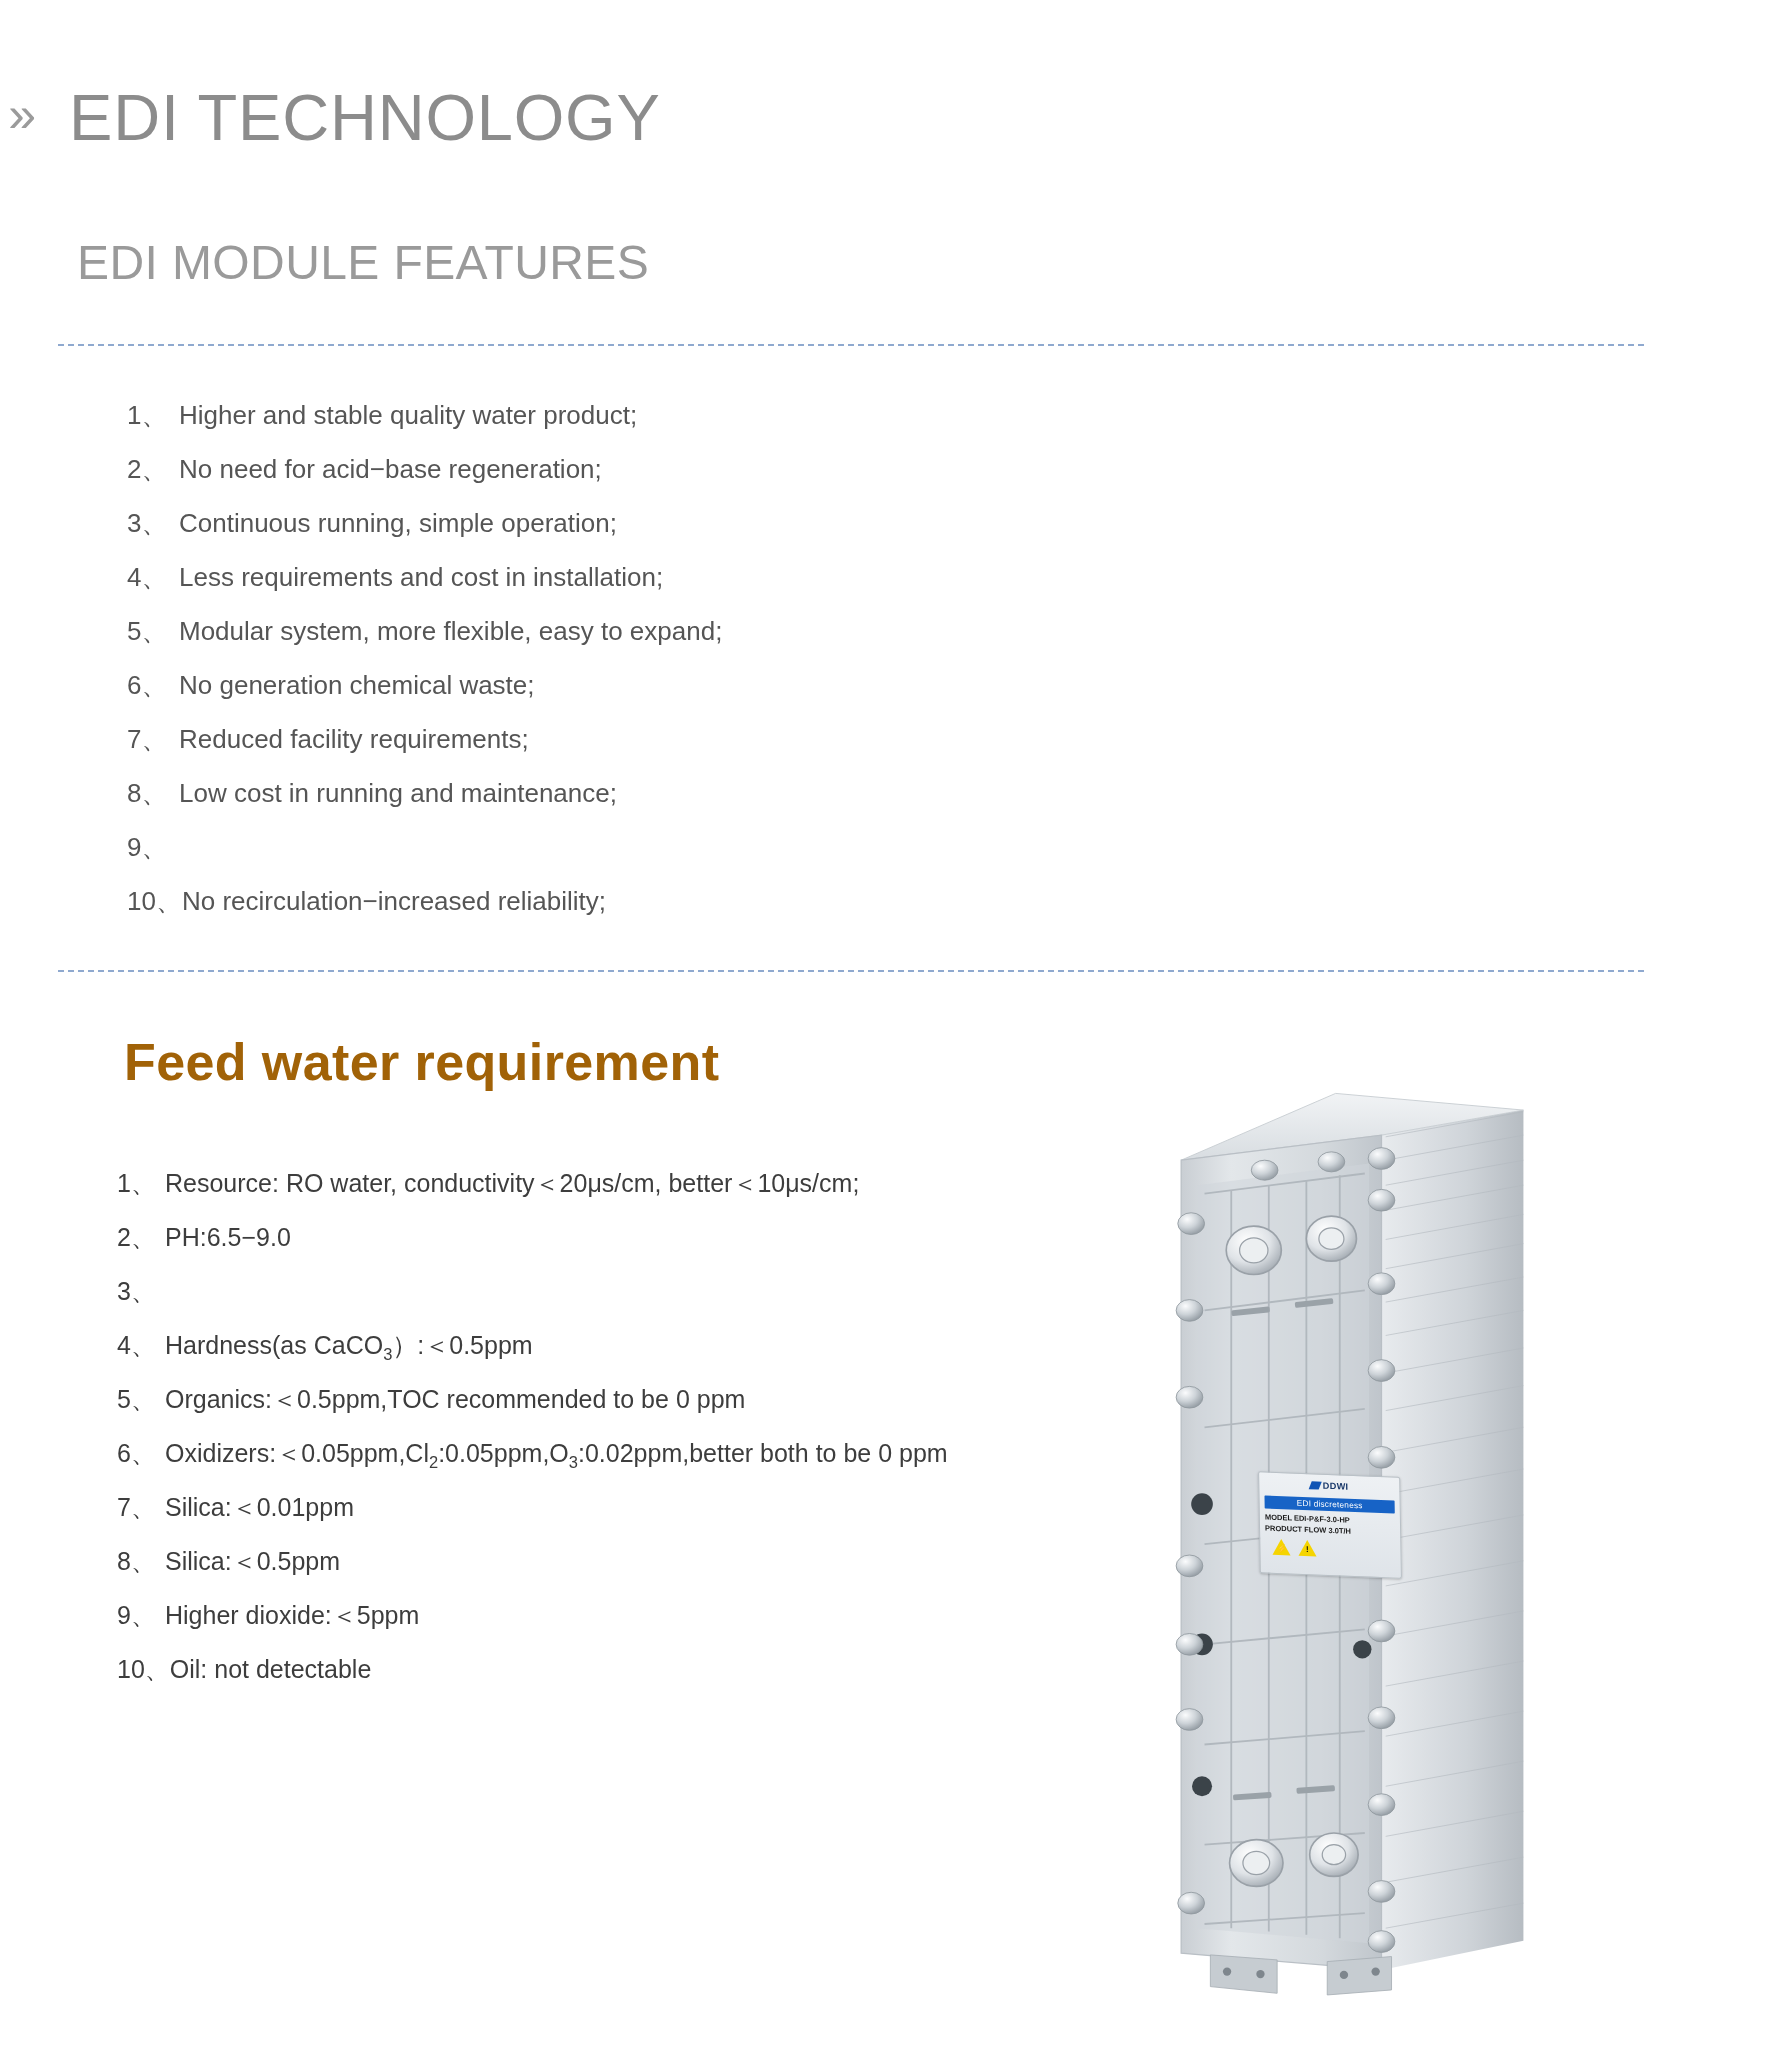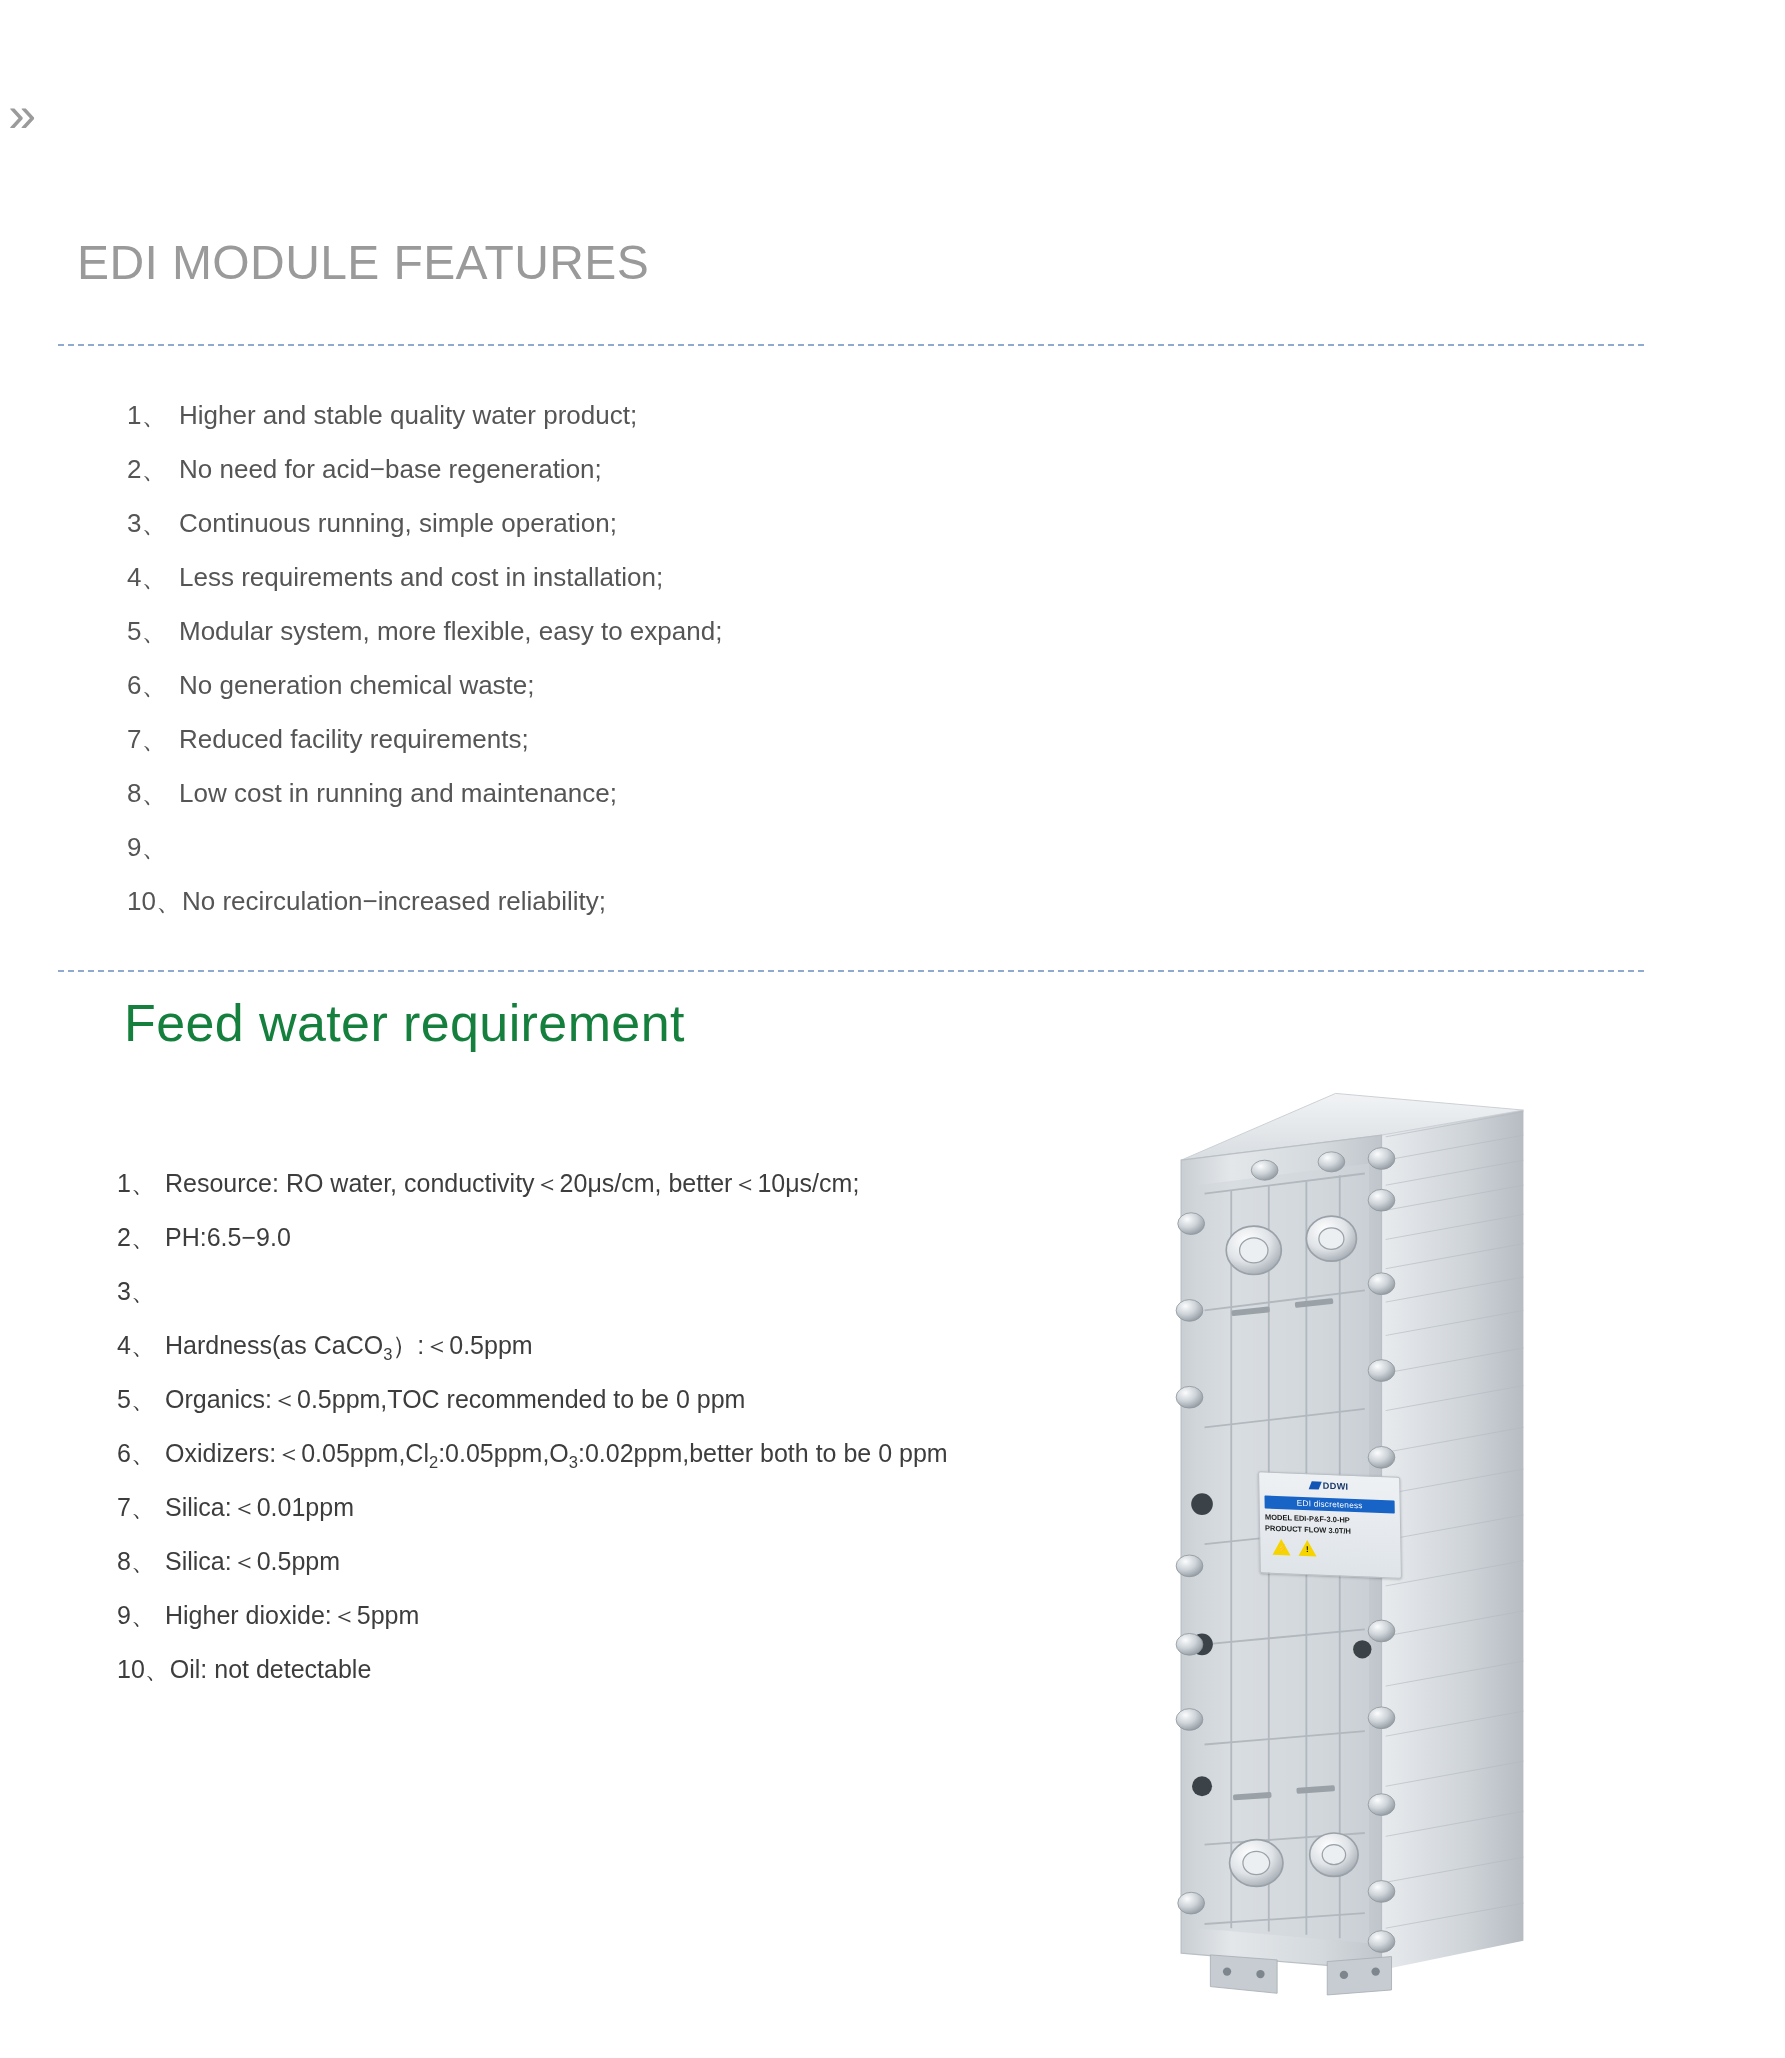--- a/index.html
+++ b/index.html
@@ -91,24 +91,24 @@
   }
   .features-list li .txt {
     white-space: nowrap;
     text-align: right;
   }
 
   
   .feed-title {
     position: absolute;
     left: 124px;
-    top: 993px;
+    top: 1032px;
     font-size: 52px;
-    font-weight: 400;
-    color: #15803d;
+    font-weight: 700;
+    color: #a16207;
     letter-spacing: 0.4px;
   }
 
   .feed-list {
     position: absolute;
     left: 117px;
     top: 1156px;
     width: 1069px;
     list-style: none;
     margin: 0;
@@ -213,20 +213,21 @@
     color: #111;
     font-weight: bold;
     line-height: 8.3px;
   }
 </style>
 </head>
 <body>
 
 <div class="page-header">
   <span class="chevrons">»</span>
+  <span class="page-title">EDI TECHNOLOGY</span>
 </div>
 
 <div class="section-one-title">EDI MODULE FEATURES</div>
 
 <div class="divider top"></div>
 
 <ul class="features-list">
   <li>
     <span class="num">1、</span>
     <span class="txt">Higher and stable quality water product;</span>

